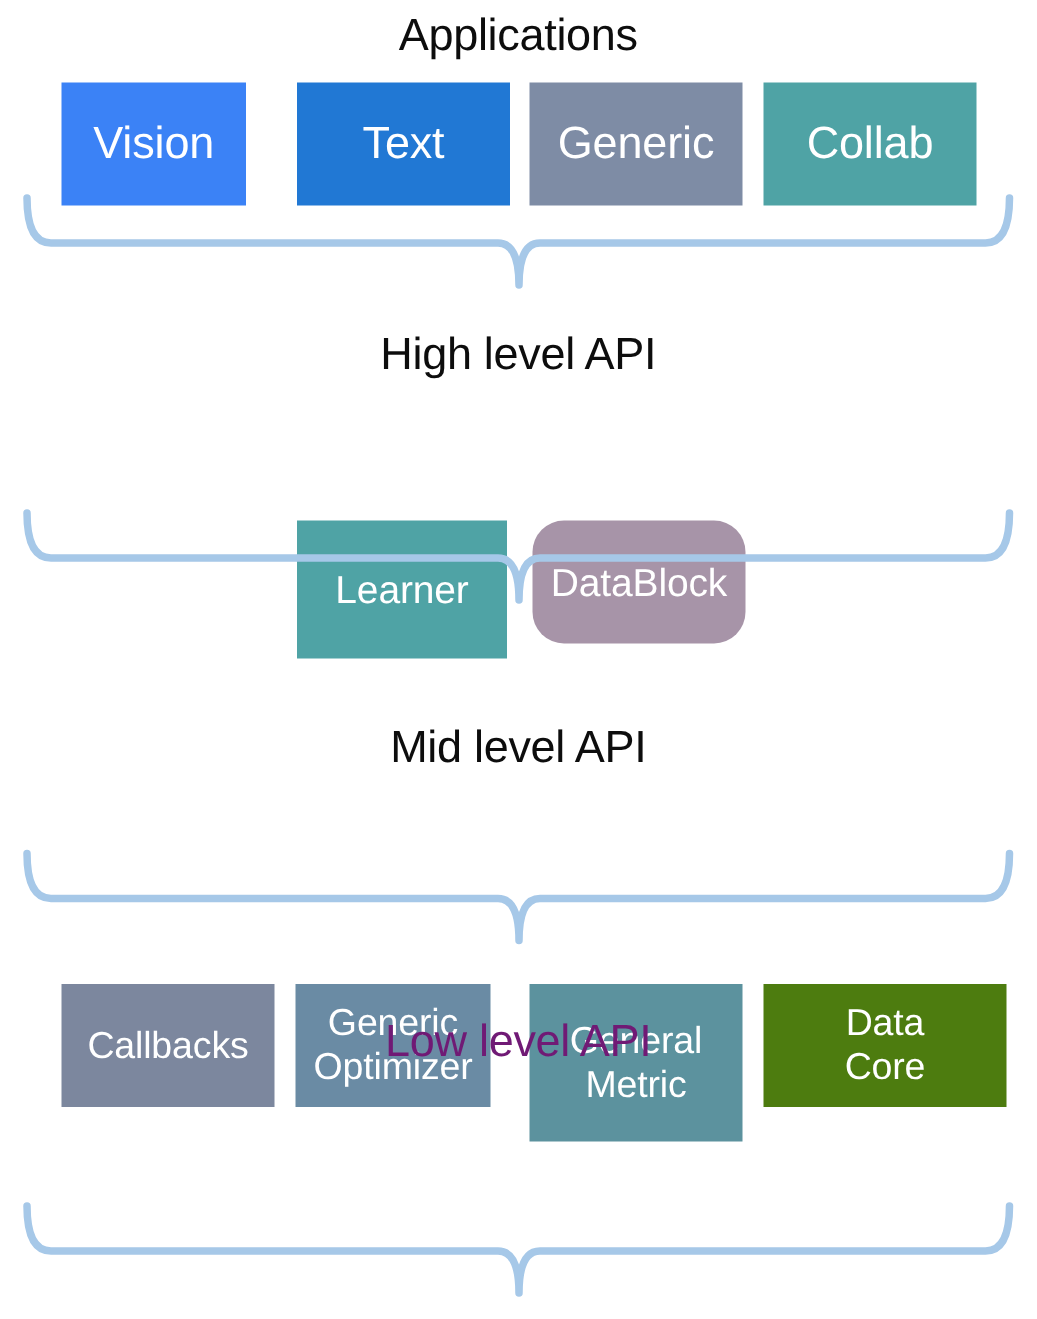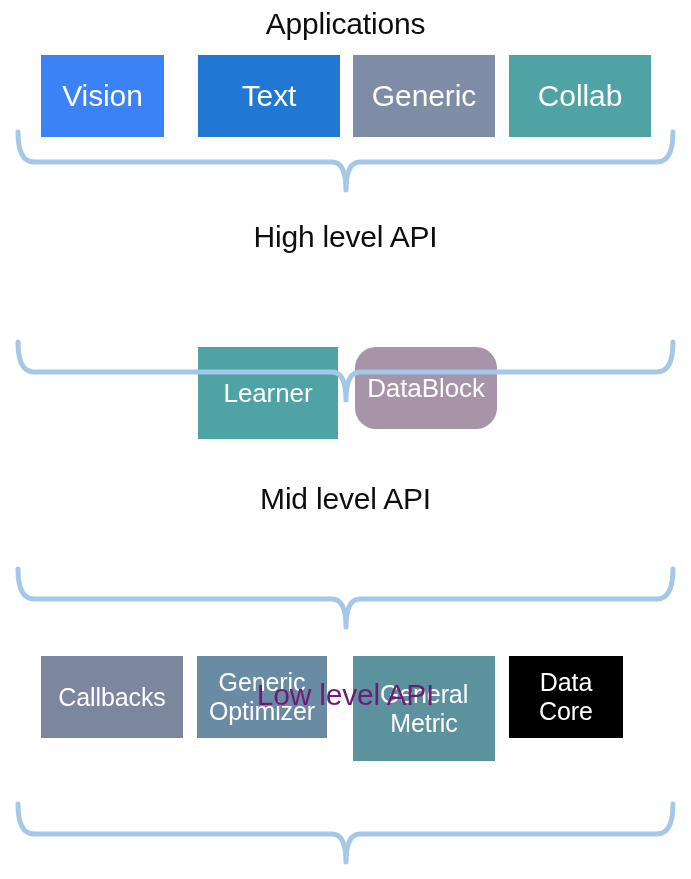--- a/index.html
+++ b/index.html
@@ -88,21 +88,21 @@
         <path d="M 18 -10 Q 18 20 34 20 L 332 20 Q 346 20 346 48 Q 346 20 360 20 L 657 20 Q 673 20 673 -10" fill="none" stroke="#a6c8e8" stroke-width="5" stroke-linecap="round" stroke-linejoin="round"></path>
       </svg>
     </div>
     <div class="layer layer-title" style="top: 444px; color: rgb(13, 13, 13); margin-top: 36px;">Mid level API</div>
     <div class="layer box-row" style="top: 492px; height: 82px;">
       <div class="box" style="left: 41px; top: 0px; width: 142px; height: 82px; background: rgb(124, 135, 158); font-size: 25px;">Callbacks</div>
       <div class="box" style="left: 197px; top: 0px; width: 130px; height: 82px; background: rgb(106, 139, 164); font-size: 25px;">Generic
 Optimizer</div>
       <div class="box" style="left: 353px; top: 0px; width: 142px; height: 105px; background: rgb(92, 146, 158); font-size: 25px;">General
 Metric</div>
-      <div class="box" style="left: 509px; top: 0px; width: 114px; height: 82px; background: #000000; font-size: 25px;">Data
+      <div class="box" style="left: 509px; top: 0px; width: 162px; height: 82px; background: #4d7c0f; font-size: 25px;">Data
 Core</div>
     </div>
     <div class="brace" style="top: 579px;">
       <svg width="691" height="60" viewBox="0 0 691 60">
         <path d="M 18 -10 Q 18 20 34 20 L 332 20 Q 346 20 346 48 Q 346 20 360 20 L 657 20 Q 673 20 673 -10" fill="none" stroke="#a6c8e8" stroke-width="5" stroke-linecap="round" stroke-linejoin="round"></path>
       </svg>
     </div>
     <div class="layer layer-title" style="top: 676px; color: #701a75;">Low level API</div>
     <div class="brace" style="top: 814px;">
       <svg width="691" height="60" viewBox="0 0 691 60">

